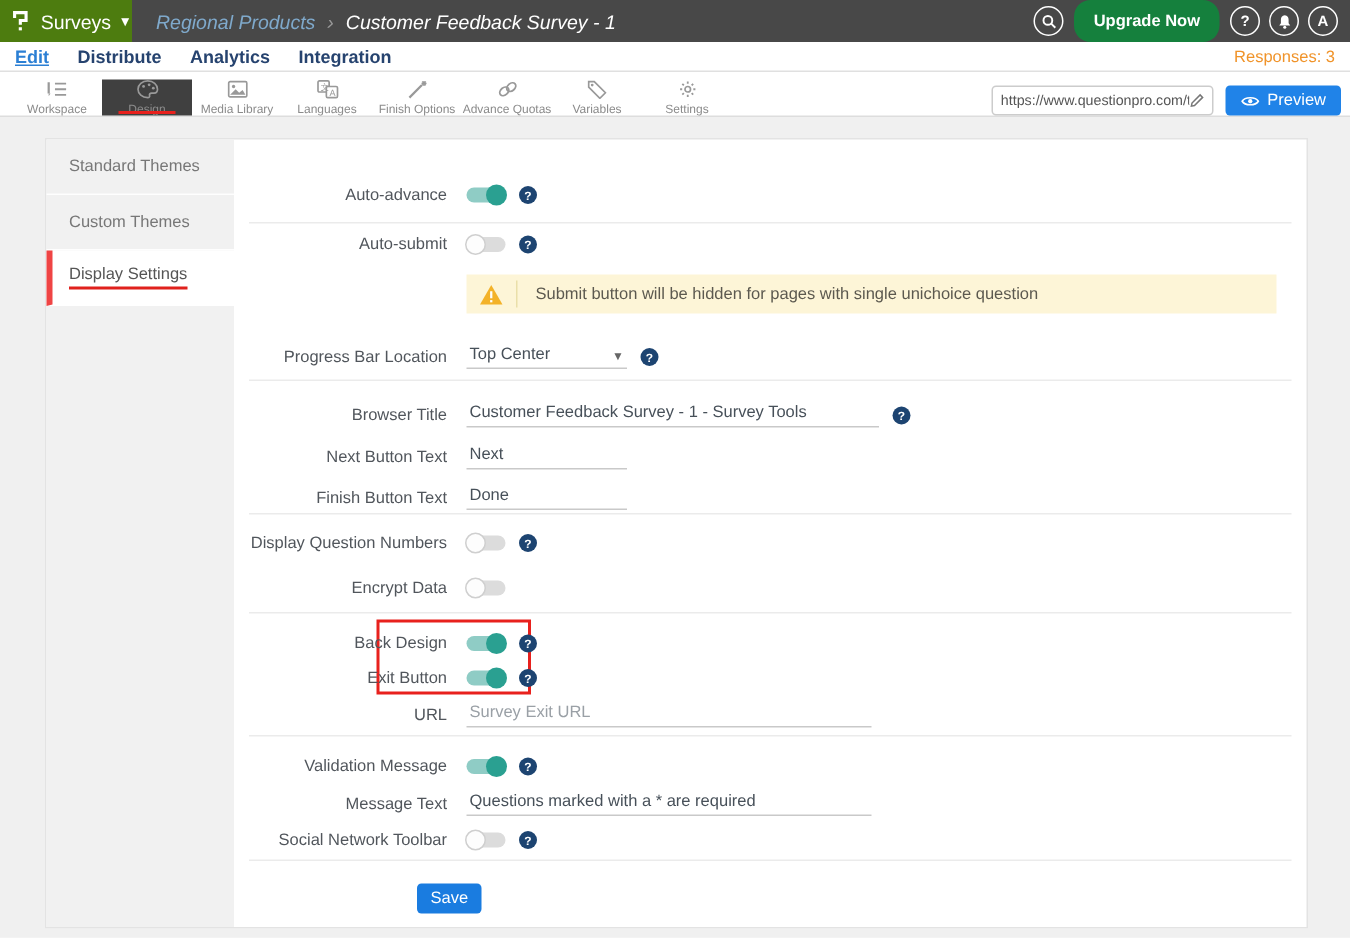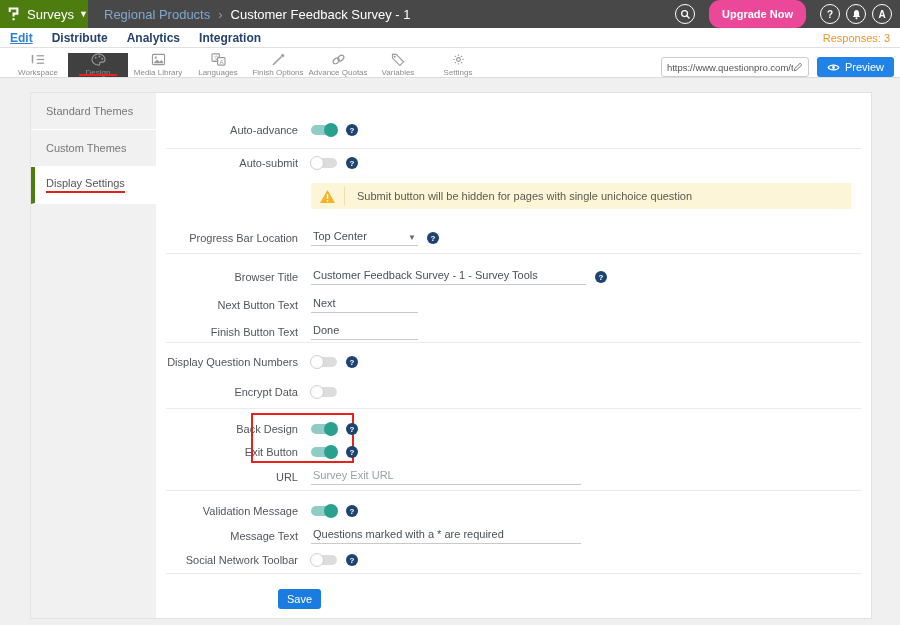--- a/index.html
+++ b/index.html
@@ -7,30 +7,30 @@
     font-family:"Liberation Sans", sans-serif; background:#f0f0f0; }
   .screen { position:relative; width:900px; height:625px; }
 
   
   .tophdr { position:absolute; top:0; left:0; width:900px; height:28px;
     background:#484848; display:flex; align-items:center; }
   .brand { width:88px; height:28px; background:#4d7c0f; display:flex;
     align-items:center; color:#fff; padding-left:8px; flex-shrink:0; }
   .brand-name { font-size:13px; margin-left:8px; }
   .brand-caret { font-size:9px; margin-left:5px; }
-  .crumbs { margin-left:16px; font-size:13px; display:flex; align-items:center; gap:8px; white-space:nowrap; }
+  .crumbs { margin-left:16px; font-size:13px; display:flex; align-items:center; gap:8px; white-space:nowrap;font-style:italic; }
   .crumb-parent { color:#7fa9cb; }
   .crumb-sep { color:#9a9a9a; }
   .crumb-current { color:#ffffff; }
   .hdr-right { margin-left:auto; display:flex; align-items:center; gap:6px; padding-right:8px; }
   .circle-btn { width:20px; height:20px; border:1.4px solid #fff; border-radius:50%;
     display:flex; align-items:center; justify-content:center; color:#fff;
     font-size:10px; font-weight:bold; }
-  .upgrade { background:#ec4899; color:#fff; font-size:11px; font-weight:bold;
-    border:none; border-radius:11px; padding:8px 13px; margin:0 8px; }
+  .upgrade { background:#15803d; color:#fff; font-size:11px; font-weight:bold;
+    border:none; border-radius:11px; padding:8px 13px; margin:0 1px; }
 
   
   .nav { position:absolute; top:28px; left:0; width:900px; height:20px; background:#fff;
     border-bottom:1px solid #e0e0e0; display:flex; align-items:center; padding:0 10px; }
   .nav-item { font-size:12px; font-weight:bold; color:#26436f; margin-right:19px; text-decoration:none; }
   .nav-item.active { color:#2b7fd4; text-decoration:underline; }
   .responses { margin-left:auto; font-size:11px; color:#f09329; }
 
   
   .toolbar { position:absolute; top:48px; left:0; width:900px; height:30px; background:#fff;
@@ -49,21 +49,21 @@
     font-family:"Liberation Sans", sans-serif; background:transparent; }
   .preview-btn { background:#2083e8; color:#fff; border:none; border-radius:3px;
     height:20px; padding:0 10px; font-size:11px; display:flex; align-items:center; gap:5px; }
 
   
   .panel { position:absolute; left:30px; top:92px; width:842px; height:527px;
     background:#fff; border:1px solid #e3e3e3; }
   .sidebar { position:absolute; left:0; top:0; width:125px; height:100%; background:#f1f1f1; }
   .side-item { height:37px; display:flex; align-items:center; padding-left:15px;
     font-size:11px; color:#777; border-bottom:1px solid rgba(255,255,255,.9); }
-  .side-item.active { background:#fff; border-left:4px solid #4d7c0f; padding-left:11px; color:#555; }
+  .side-item.active { background:#fff; border-left:4px solid #ef4444; padding-left:11px; color:#555; }
   .side-item.active .side-label { border-bottom:2px solid #e0211c; padding-bottom:2px; }
 
   
   .frow { position:absolute; left:0; height:22px; display:flex; align-items:center; }
   .f-label { width:267px; text-align:right; font-size:11px; color:#51565c; flex-shrink:0; }
   .ctrl { margin-left:13px; display:flex; align-items:center; }
   .divider { position:absolute; left:135px; right:10px; height:1px; background:#ebebeb; }
 
   
   .toggle { position:relative; width:26px; height:10px; border-radius:6px; }

